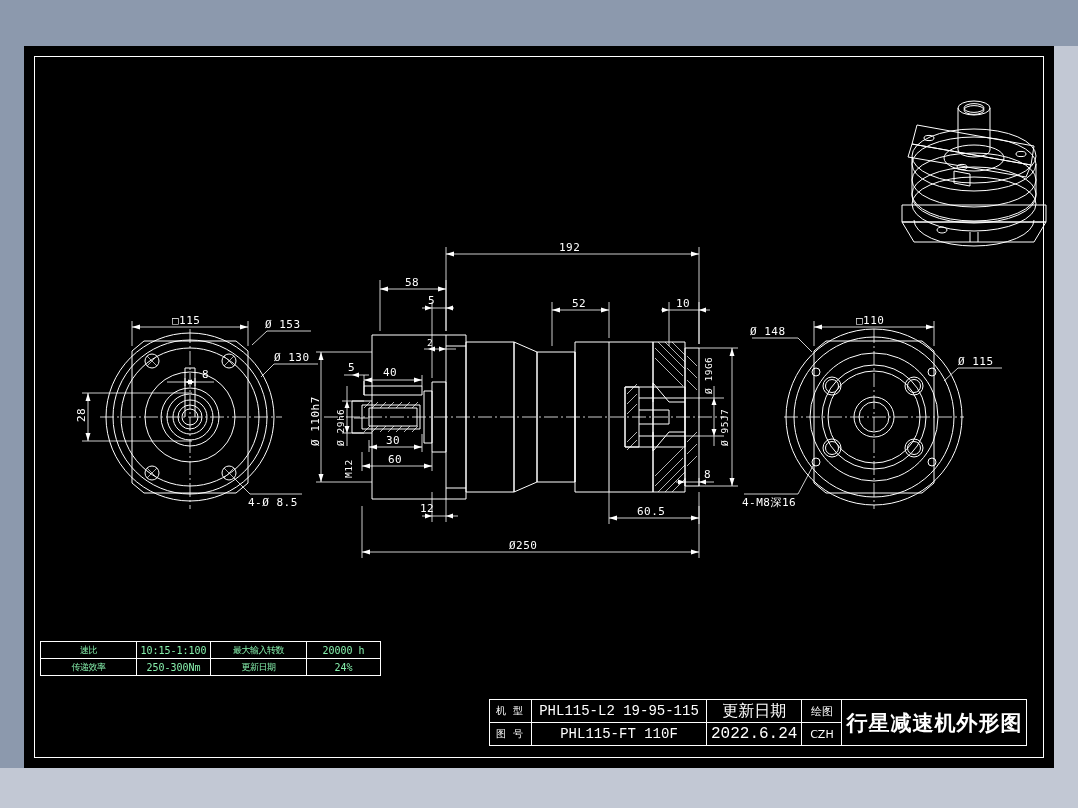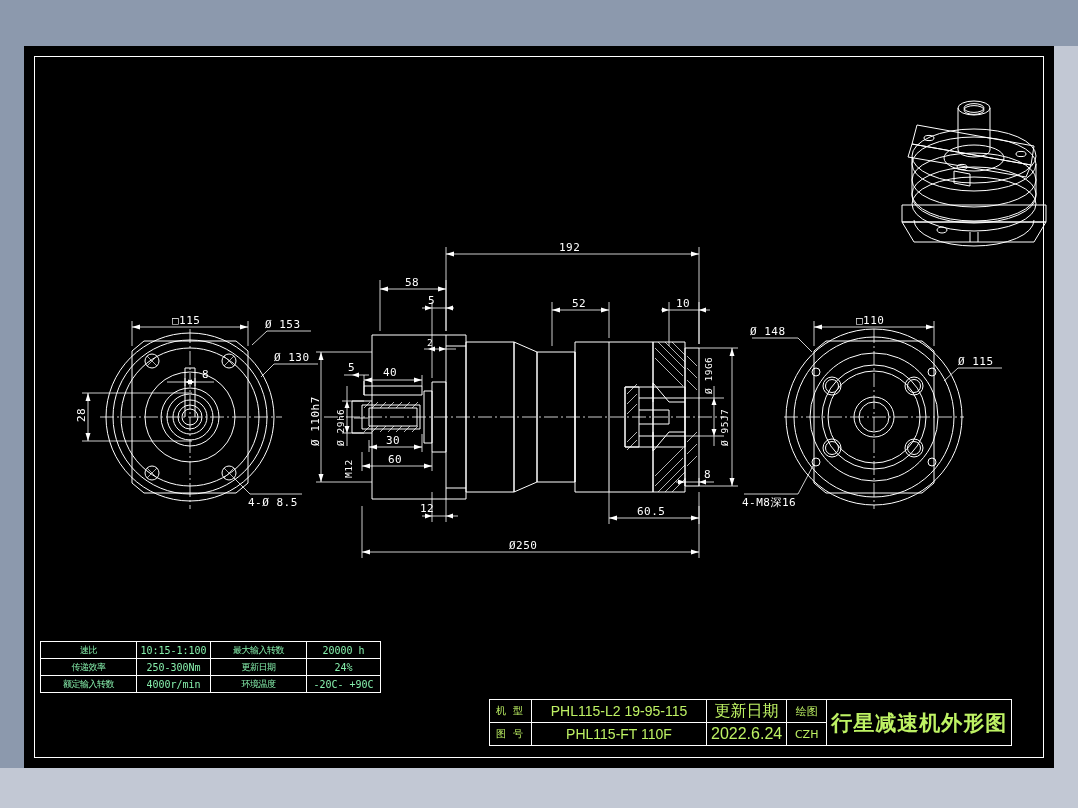--- a/index.html
+++ b/index.html
@@ -49,26 +49,26 @@
   .spec-table td {
     border:1px solid #fff; height:17px; padding:0 3px;
     font-size:10px; text-align:center; white-space:nowrap;
     font-family:"DejaVu Sans Mono","Liberation Mono",monospace;
   }
   .spec-table td.lbl { width:96px; font-size:9px; letter-spacing:-.5px;
     font-family:"DejaVu Sans","Liberation Sans",sans-serif; }
   .spec-table td.val { width:74px; }
   .title-block {
     position:absolute; left:465px; top:653px;
-    border-collapse:collapse; color:#bef264;
+    border-collapse:collapse; color:#ffffff;
   }
   .title-block td {
     border:1px solid #fff; height:23px; padding:0 4px;
     font-size:12px; text-align:center; white-space:nowrap;
-    font-family:Liberation Sans, sans-serif;
+    font-family:Liberation Mono, monospace;
   }
   .title-block td.k { width:42px; font-size:10px; letter-spacing:2px;
     font-family:"DejaVu Sans","Liberation Sans",sans-serif; }
   .title-block td.m { width:175px; font-size:14px; overflow:hidden;
     max-width:175px; text-align:center; }
   .title-block td.d { width:68px; font-size:16px; }
   .title-block td.dr { width:40px; font-size:11px;
     font-family:"DejaVu Sans","Liberation Sans",sans-serif; }
   .title-block td.ttl {
     width:136px; font-size:21px; font-weight:bold; letter-spacing:1px;
@@ -461,26 +461,20 @@
           <td class="val">10:15-1:100</td>
           <td class="lbl">最大输入转数</td>
           <td class="val">20000 h</td>
         </tr>
         <tr>
           <td class="lbl">传递效率</td>
           <td class="val">250-300Nm</td>
           <td class="lbl">更新日期</td>
           <td class="val">24%</td>
         </tr>
-        <tr>
-          <td class="lbl">额定输入转数</td>
-          <td class="val">4000r/min</td>
-          <td class="lbl">环境温度</td>
-          <td class="val">-20C- +90C</td>
-        </tr>
       </tbody>
     </table>
 
     <table class="title-block">
       <tbody>
         <tr>
           <td class="k">机 型</td>
           <td class="m">PHL115-L2 19-95-115</td>
           <td class="d">更新日期</td>
           <td class="dr">绘图</td>

